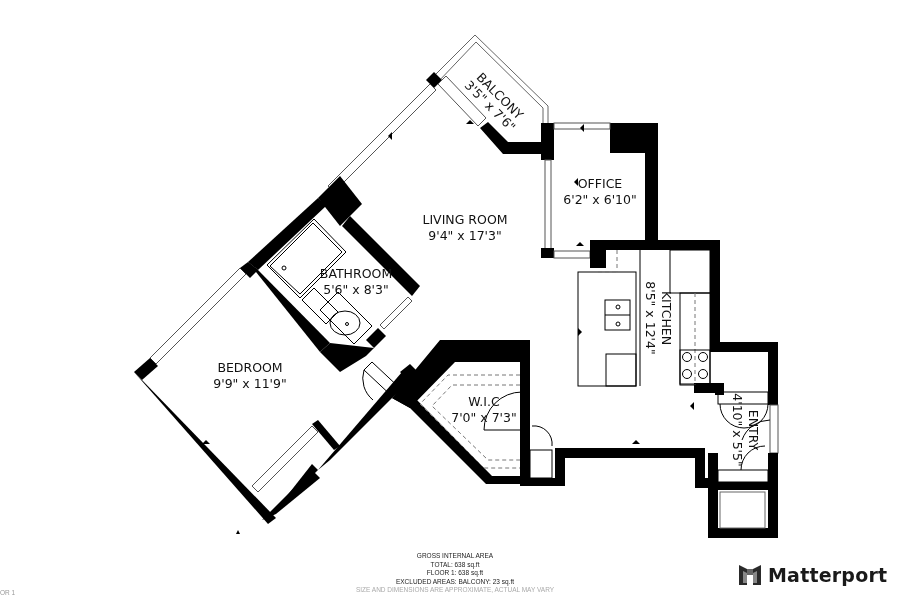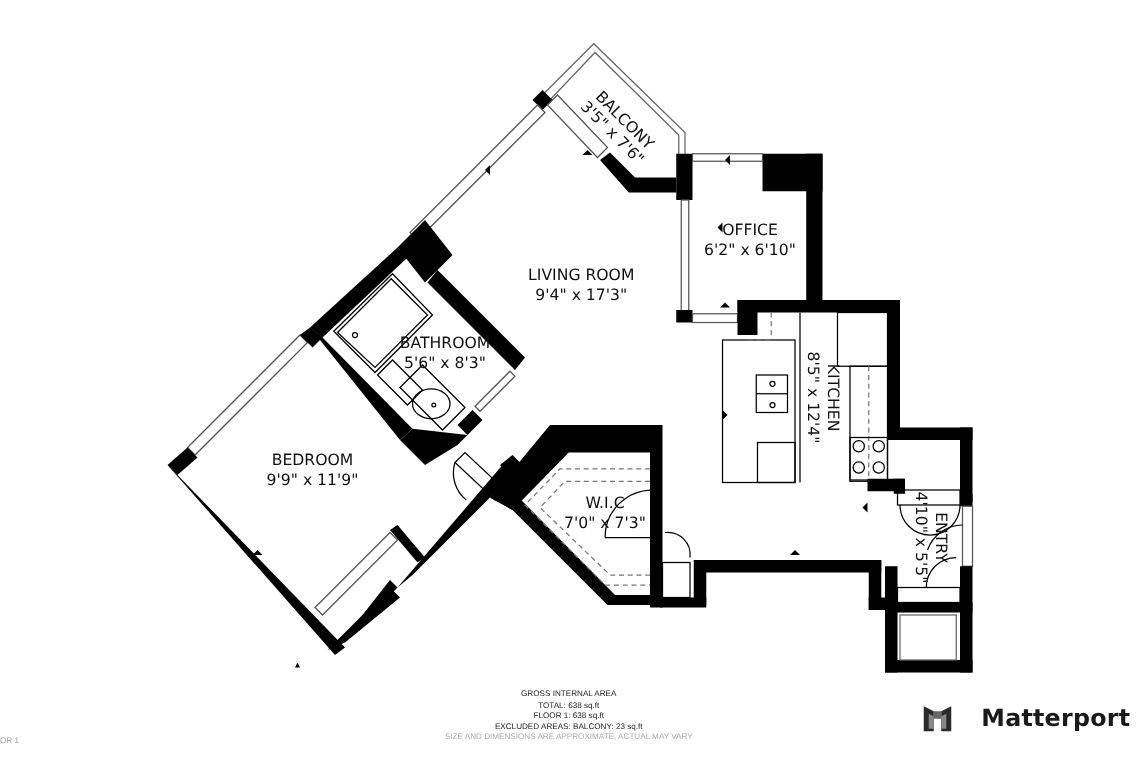--- a/index.html
+++ b/index.html
@@ -7,21 +7,21 @@
     #plan { position: absolute; left: 0; top: 0; width: 910px; height: 606px; }
     .wall { fill: #000; stroke: none; }
     .thin { stroke: #000; stroke-width: 1; fill: none; }
     .thin-g { stroke: #666; stroke-width: 1; fill: none; }
     .dash { stroke: #777; stroke-width: 1; fill: none; stroke-dasharray: 4 3; }
     .win { fill: #fff; stroke: #555; stroke-width: 1; }
     .rlabel { font-family: "DejaVu Sans", sans-serif; font-size: 12.5px; fill: #111; }
     .footer { position: absolute; left: 330px; top: 552px; width: 250px; text-align: center; font-family: "Liberation Sans", sans-serif; color: #222; font-size: 6.5px; line-height: 8.6px; }
     .footer .disclaimer { color: #aaa; white-space: nowrap; margin-left: -20px; margin-right: -20px; }
     .floor-tag { position: absolute; left: 0; top: 589px; font-family: "Liberation Sans", sans-serif; font-size: 6.5px; color: #999; }
-    .brand { position: absolute; left: 738px; top: 563px; display: flex; align-items: center; gap: 23px; }
+    .brand { position: absolute; left: 738px; top: 563px; display: flex; align-items: center; gap: 6px; }
     .brand-name { font-family: "DejaVu Sans", sans-serif; font-weight: bold; font-size: 19px; color: #1a1a1a; letter-spacing: 0.2px; }
   </style>
 </head>
 <body>
 
 <svg id="plan" viewBox="0 0 910 606" xmlns="http://www.w3.org/2000/svg">
 
   <g>
     <polyline class="thin-g" points="432,78 475,35 548,106 548,128"></polyline>
     <polyline class="thin-g" points="437,83 476,42 543,108 543,128"></polyline>

